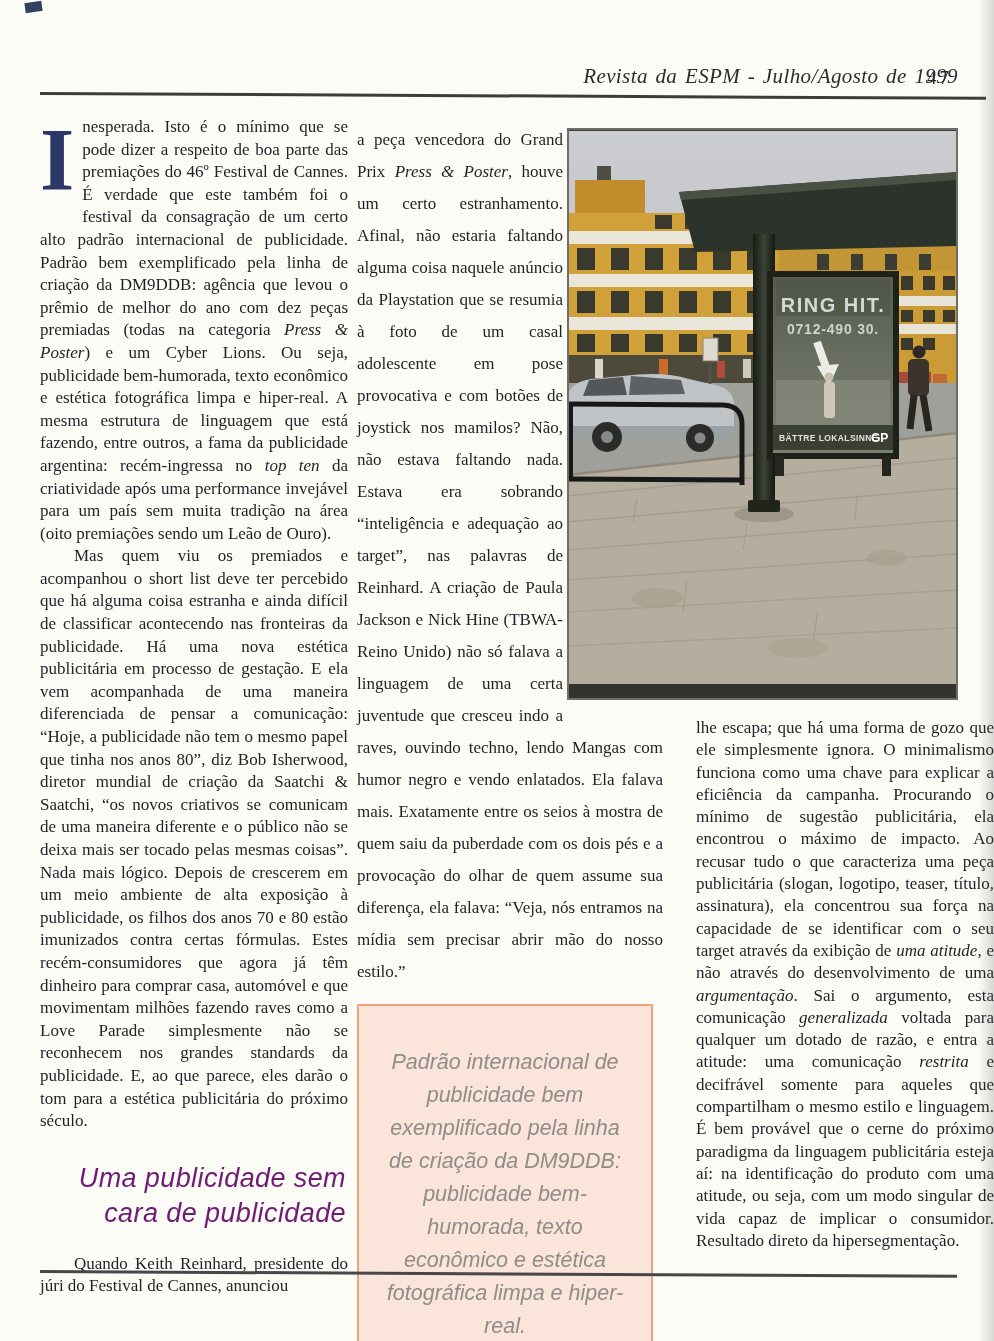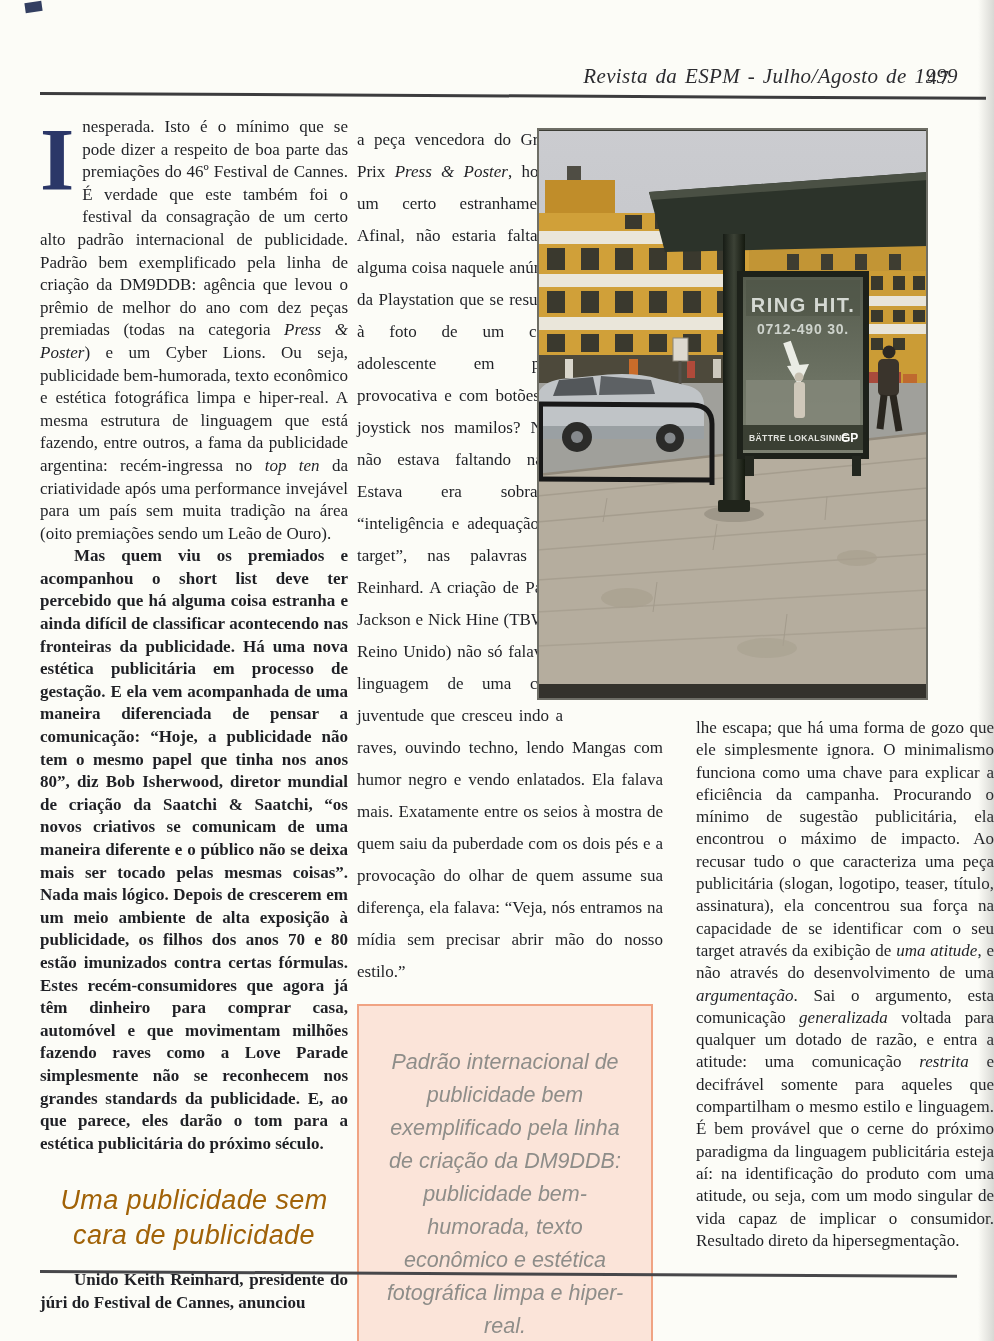--- a/index.html
+++ b/index.html
@@ -21,46 +21,46 @@
   .scan-mark{position:absolute;left:25px;top:2px;width:17px;height:10px;background:#1d2a50;transform:rotate(-8deg);opacity:.9;}
   .edge-shade{position:absolute;right:0;top:0;width:16px;height:100%;
     background:linear-gradient(to right,rgba(90,90,88,0),rgba(90,90,88,.22));}
 
   
   .col{position:absolute;}
   .col-left{left:40px;top:116px;width:308px;}
   .col-mid{left:357px;top:124px;width:306px;}
   .col-right{left:696px;top:717px;width:298px;}
   .body-p{margin:0;text-align:justify;font-size:17px;line-height:22.6px;}
-  .indent{text-indent:34px;font-weight:bold;}
+  .indent{text-indent:34px;}
   .col-mid .body-p{line-height:32px;}
   .col-right .body-p{line-height:22.3px;}
   .photo-spacer{float:right;width:100px;height:592px;}
 
   .dropcap{
     float:left;font-size:88px;line-height:72px;height:84px;
     padding:8px 8px 0 0;color:#2b3768;font-weight:bold;
   }
   .subhead{
-    margin:28px 2px 16px;font-family:"Liberation Sans","DejaVu Sans",sans-serif;
+    margin:28px 2px 22px;font-family:"Liberation Sans","DejaVu Sans",sans-serif;
     font-style:italic;font-weight:400;font-size:27px;line-height:35px;
-    color:#a16207;text-align:center;letter-spacing:.4px;
+    color:#701a75;text-align:right;letter-spacing:.4px;
   }
   .pull-quote{
     margin-top:16px;box-sizing:border-box;width:296px;
     background:#fbe4d9;border:2px solid #f0a383;padding:40px 26px 34px;
   }
   .pq-text{
     margin:0;font-family:"Liberation Sans","DejaVu Sans",sans-serif;
     font-style:italic;font-weight:400;font-size:21.5px;line-height:33px;
     color:#8e8d89;text-align:center;
   }
 
   
-  .photo{position:absolute;left:537px;top:128px;width:391px;height:572px;margin:0;}
+  .photo{position:absolute;left:567px;top:128px;width:391px;height:572px;margin:0;}
   .photo svg{display:block;}
   .ph-sans{font-family:"Liberation Sans","DejaVu Sans",sans-serif;}
 </style>
 </head>
 <body>
 
 <div class="page">
 
   <div class="scan-mark"></div>
 
@@ -69,21 +69,21 @@
     <span class="pagenum">47</span>
   </header>
   <div class="rule rule-top"></div>
 
   <section class="col col-left">
     <p class="body-p">
       <span class="dropcap">I</span><span>nesperada. Isto é o mínimo que se pode dizer a respeito de boa parte das premiações do 46º Festival de Cannes. É verdade que este também foi o festival da consagração de um certo alto padrão internacional de publicidade. Padrão bem exemplificado pela linha de criação da DM9DDB: agência que levou o prêmio de melhor do ano com dez peças premiadas (todas na categoria </span><i>Press &amp; Poster</i><span>) e um Cyber Lions. Ou seja, publicidade bem-humorada, texto econômico e estética fotográfica limpa e hiper-real. A mesma estrutura de linguagem que está fazendo, entre outros, a fama da publicidade argentina: recém-ingressa no </span><i>top ten</i><span> da criatividade após uma performance invejável para um país sem muita tradição na área (oito premiações sendo um Leão de Ouro).</span>
     </p>
     <p class="body-p indent">Mas quem viu os premiados e acompanhou o short list deve ter percebido que há alguma coisa estranha e ainda difícil de classificar acontecendo nas fronteiras da publicidade. Há uma nova estética publicitária em processo de gestação. E ela vem acompanhada de uma maneira diferenciada de pensar a comunicação: “Hoje, a publicidade não tem o mesmo papel que tinha nos anos 80”, diz Bob Isherwood, diretor mundial de criação da Saatchi &amp; Saatchi, “os novos criativos se comunicam de uma maneira diferente e o público não se deixa mais ser tocado pelas mesmas coisas”. Nada mais lógico. Depois de crescerem em um meio ambiente de alta exposição à publicidade, os filhos dos anos 70 e 80 estão imunizados contra certas fórmulas. Estes recém-consumidores que agora já têm dinheiro para comprar casa, automóvel e que movimentam milhões fazendo raves como a Love Parade simplesmente não se reconhecem nos grandes standards da publicidade. E, ao que parece, eles darão o tom para a estética publicitária do próximo século.</p>
     <h2 class="subhead">Uma publicidade sem cara de publicidade</h2>
-    <p class="body-p indent">Unido Keith Reinhard, presidente do júri do Festival de Cannes, anunciou</p>
+    <p class="body-p indent">Quando Keith Reinhard, presidente do júri do Festival de Cannes, anunciou</p>
   </section>
 
   <section class="col col-mid">
     <div class="photo-spacer"></div>
     <p class="body-p">
       <span>a peça vencedora do Grand Prix </span><i>Press &amp; Poster</i><span>, houve um certo estranhamento. Afinal, não estaria faltando alguma coisa naquele anúncio da Playstation que se resumia à foto de um casal adolescente em pose provocativa e com botões de joystick nos mamilos? Não, não estava faltando nada. Estava era sobrando “inteligência e adequação ao target”, nas palavras de Reinhard. A criação de Paula Jackson e Nick Hine (TBWA-Reino Unido) não só falava a linguagem de uma certa juventude que cresceu indo a raves, ouvindo techno, lendo Mangas com humor negro e vendo enlatados. Ela falava mais. Exatamente entre os seios à mostra de quem saiu da puberdade com os dois pés e a provocação do olhar de quem assume sua diferença, ela falava: “Veja, nós entramos na mídia sem precisar abrir mão do nosso estilo.”</span>
     </p>
 
     <aside class="pull-quote">
       <p class="pq-text">Padrão internacional de publicidade bem exemplificado pela linha de criação da DM9DDB: publicidade bem-humorada, texto econômico e estética fotográfica limpa e hiper-real.</p>

